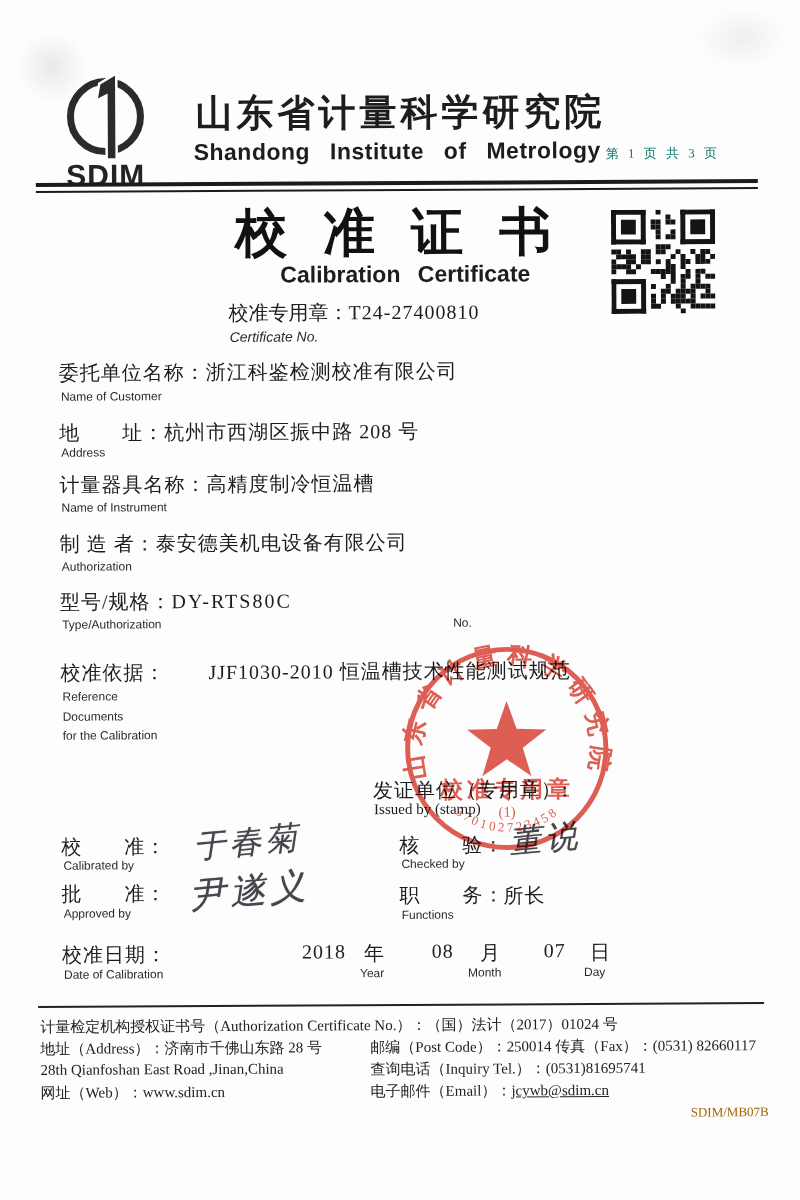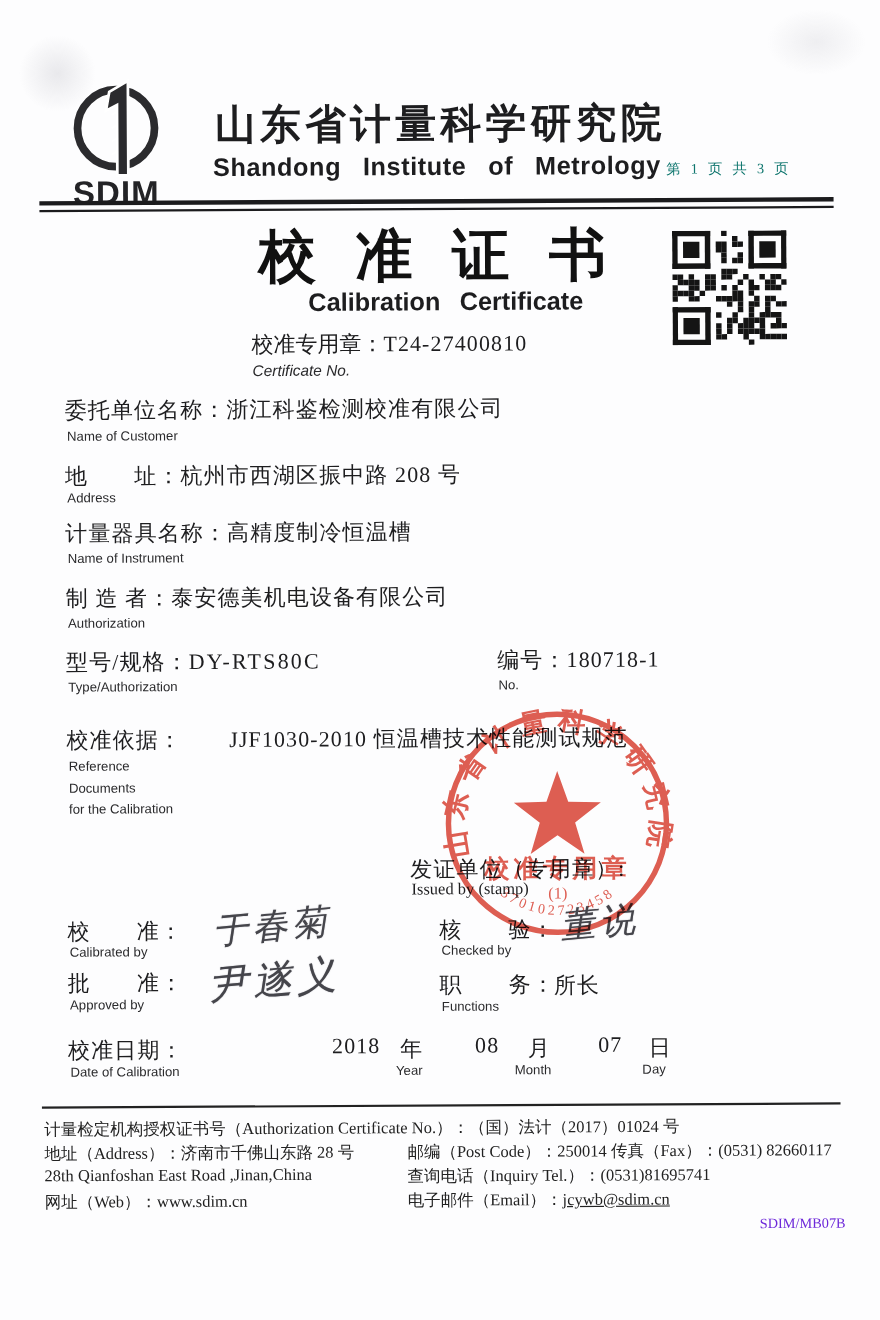--- a/index.html
+++ b/index.html
@@ -31,21 +31,21 @@
   .field-en{font-size:12px;color:#2a2a2c;}
   .sig-name{font-size:32px;color:#45454b;transform:rotate(-5deg);letter-spacing:4px;
     font-style:italic;text-shadow:0 0 1px rgba(70,70,80,.55);}
   
   .stamp{left:397px;top:642px;position:absolute;opacity:.82;mix-blend-mode:multiply;}
   .stamp text{fill:#d63a2c;font-family:"Liberation Serif","DejaVu Serif",serif;}
   
   .rule-footer{left:36px;top:1004px;width:726px;height:0;border-top:2px solid #222;}
   .fline{left:38px;width:740px;height:22px;font-size:15px;color:#222;position:absolute;}
   .fline .col2{position:absolute;left:330px;top:0;}
-  .formno{left:688px;top:1106px;font-size:13px;color:#6d28d9;}
+  .formno{left:688px;top:1106px;font-size:13px;color:#a16207;}
   a.email{color:#222;text-decoration:underline;}
   .smudge{position:absolute;border-radius:50%;pointer-events:none;}
 </style>
 </head>
 <body>
 
 <div class="page">
 
   <div class="smudge" style="left:20px;top:30px;width:70px;height:70px;background:radial-gradient(closest-side,rgba(110,110,125,.14),transparent)"></div>
   <div class="smudge" style="left:700px;top:10px;width:90px;height:60px;background:radial-gradient(closest-side,rgba(110,110,125,.10),transparent)"></div>
@@ -223,23 +223,20 @@
 
   <div class="abs cn lab" style="left:60px;top:529px">
     <span>制 造 者：</span><span>泰安德美机电设备有限公司</span>
   </div>
   <div class="abs en field-en" style="left:62px;top:558px">Authorization</div>
 
   <div class="abs cn lab" style="left:60px;top:587px">
     <span>型号/规格：</span><span style="letter-spacing:2px">DY-RTS80C</span>
   </div>
   <div class="abs en field-en" style="left:62px;top:616px">Type/Authorization</div>
-  <div class="abs cn lab" style="left:452px;top:587px">
-    <span>编号：</span><span>180718-1</span>
-  </div>
   <div class="abs en field-en" style="left:453px;top:616px">No.</div>
 
   <div class="abs cn lab" style="left:60px;top:658px">校准依据：</div>
   <div class="abs cn lab" style="left:208px;top:658px">JJF1030-2010 恒温槽技术性能测试规范</div>
   <div class="abs en field-en" style="left:62px;top:688px">Reference</div>
   <div class="abs en field-en" style="left:62px;top:708px">Documents</div>
   <div class="abs en field-en" style="left:62px;top:727px">for the Calibration</div>
 
   <div class="abs cn lab" style="left:372px;top:777px">发证单位（专用章）:</div>
   <div class="abs cn" style="left:373px;top:801px;font-size:15px">Issued by (stamp)</div>

